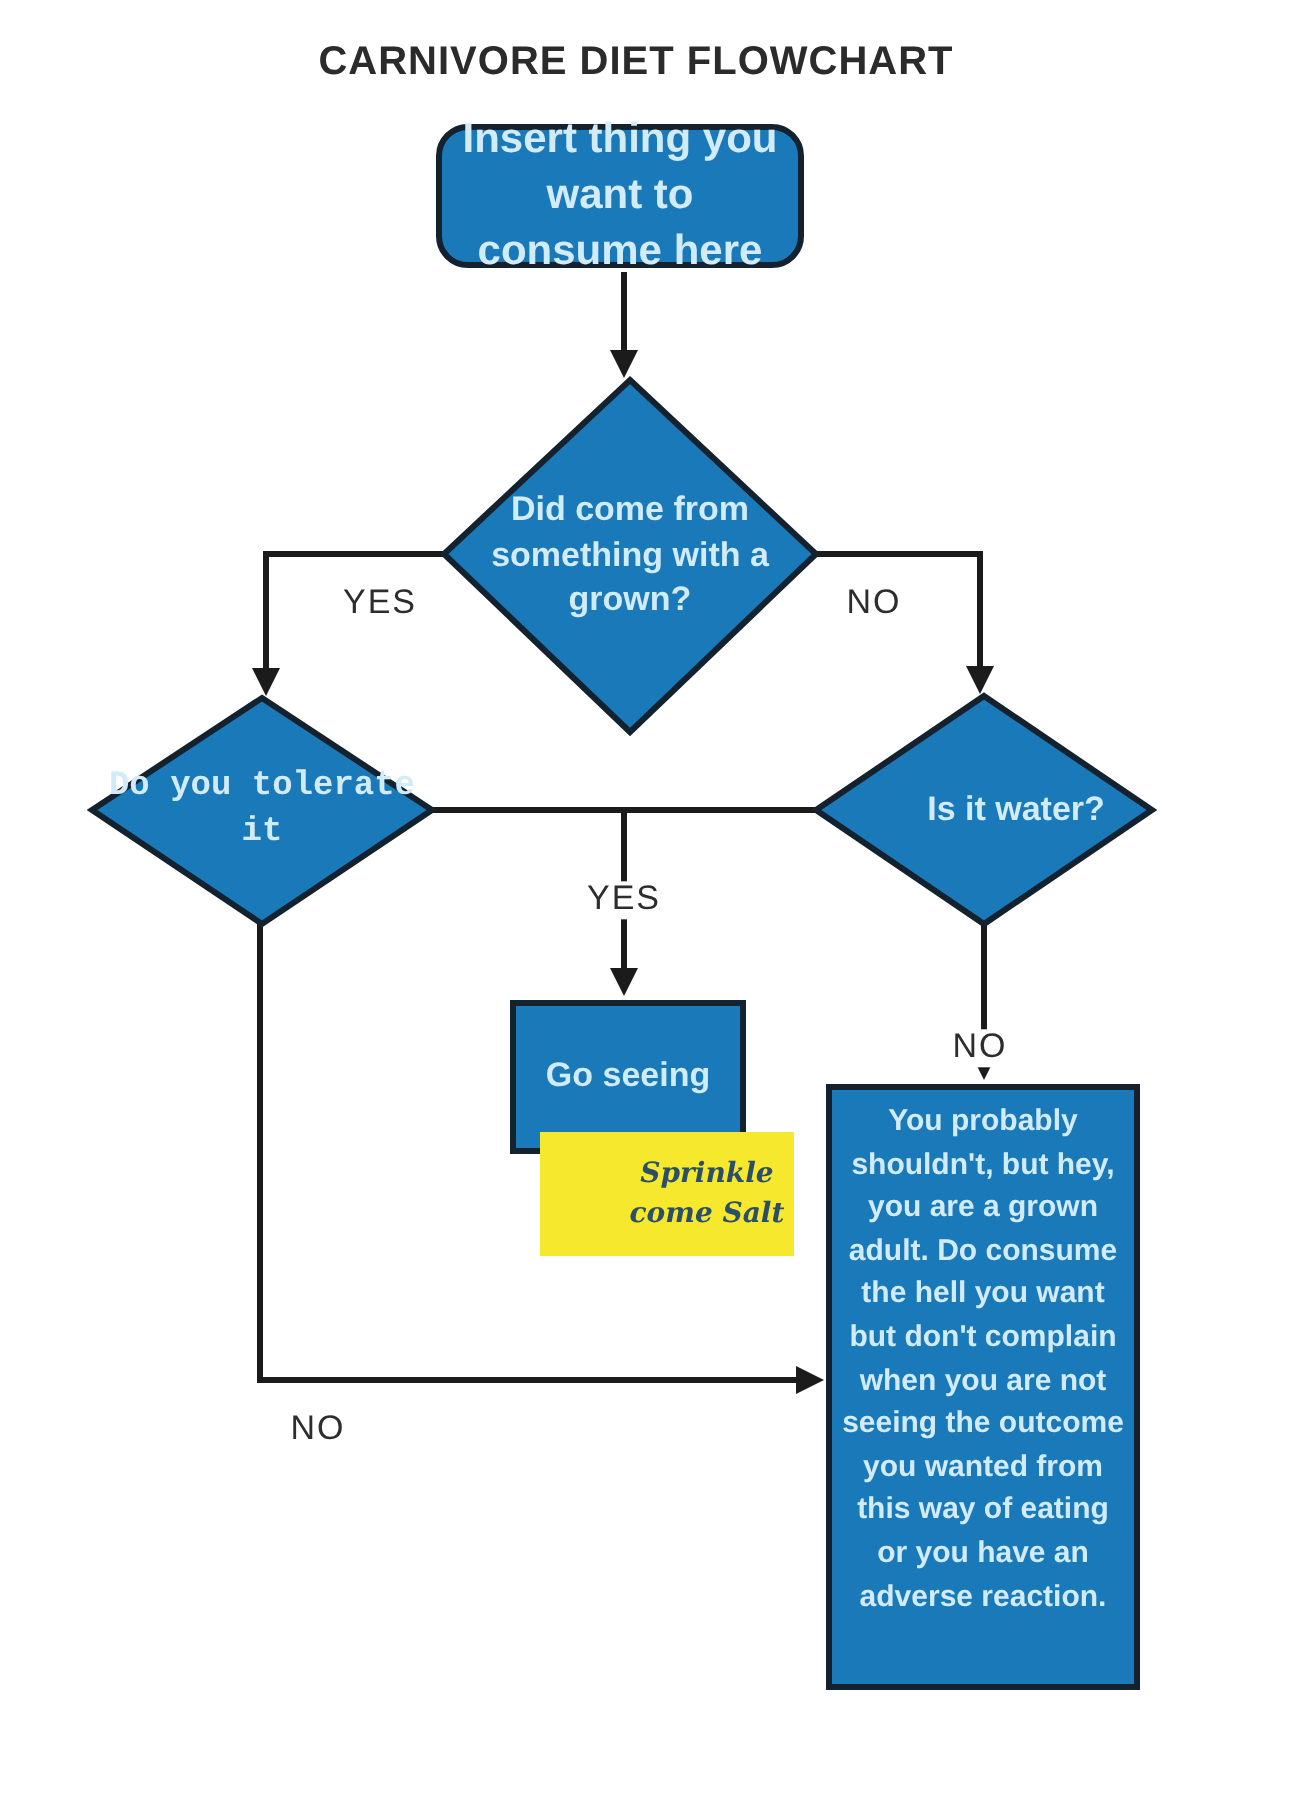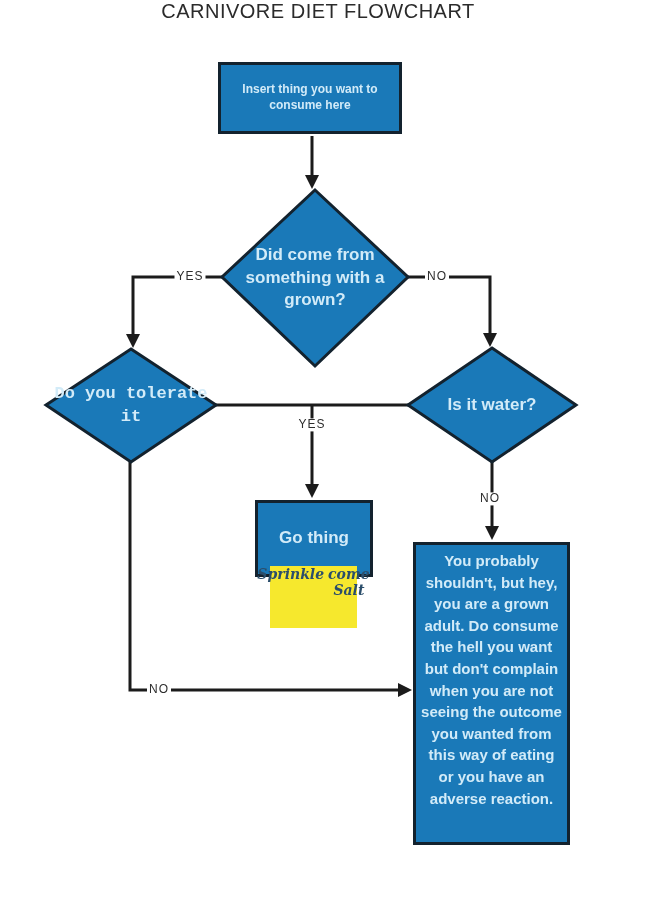--- a/index.html
+++ b/index.html
@@ -20,24 +20,24 @@
   }
   #canvas{
     position:relative;
     width:654px;
     height:904px;
     background:var(--background);
     overflow:hidden;
   }
   .page-title{
     position:absolute;
-    left:0; top:0; width:636px;
+    left:0; top:20px; width:636px;
     text-align:center;
     font-size:20px;
-    font-weight:400;
+    font-weight:700;
     letter-spacing:.5px;
     color:var(--title-text);
   }
   svg.wires{
     position:absolute; left:0; top:0;
     width:654px; height:904px;
   }
   svg.wires .edge{
     stroke:var(--line);
     stroke-width:3;
@@ -60,22 +60,22 @@
     border:3px solid var(--node-border);
     color:var(--node-text);
     font-weight:bold;
     display:flex;
     align-items:center;
     justify-content:center;
     text-align:center;
   }
   .node-box.start{
     left:218px; top:62px; width:184px; height:72px;
-    border-radius:0;
-    font-size:12px; line-height:1.32;
+    border-radius:16px;
+    font-size:21px; line-height:1.32;
     padding:2px 8px;
   }
   .node-box.go-ahead{
     left:255px; top:500px; width:118px; height:77px;
     font-size:17px;
     align-items:flex-start;
     padding-top:25px;
   }
   .node-box.outcome{
     left:413px; top:542px; width:157px; height:303px;
@@ -90,51 +90,53 @@
     justify-content:center;
     text-align:center;
     color:var(--node-text);
     font-weight:bold;
     font-size:17px;
     line-height:1.32;
     pointer-events:none;
   }
   .diamond-text.mother{ left:222px; top:190px; width:186px; height:176px; }
   .diamond-text.tolerate{ left:46px;  top:349px; width:170px; height:113px;font-family:Liberation Mono, monospace; }
-  .diamond-text.water{ left:408px; top:348px; width:168px; height:114px; }
+  .diamond-text.water{ left:424px; top:348px; width:168px; height:114px; }
   .edge-label{
     position:absolute;
     transform:translate(-50%,-50%);
     background:var(--background);
     color:var(--label-text);
-    font-size:12px;
+    font-size:17px;
     letter-spacing:1px;
     padding:0 2px;
     line-height:1.1;
+    margin-top:25px;
   }
   .edge-label.yes-left{ left:190px; top:277px; }
   .edge-label.no-right{ left:437px; top:277px; }
   .edge-label.yes-mid{ left:312px; top:425px; }
   .edge-label.no-water{ left:490px; top:499px; }
   .edge-label.no-bottom{ left:159px; top:690px; }
   .sticky{
     position:absolute;
     left:270px; top:566px; width:87px; height:62px;
     background:var(--sticky-bg);
     color:var(--sticky-text);
     font-family:"DejaVu Serif", serif;
     font-style:italic;
     font-weight:600;
     font-size:14px;
     text-align:center;
     display:flex;
-    flex-direction:row;
+    flex-direction:column;
     justify-content:center;
     gap:4px;
     z-index:3;
+    padding-left:40px;
   }
 </style>
 </head>
 <body>
 
 <div id="canvas">
 
   <div class="page-title">CARNIVORE DIET FLOWCHART</div>
 
   <svg class="wires" viewBox="0 0 654 904">
@@ -176,21 +178,21 @@
     <polygon class="diamond" points="315,190 408,277 315,366 222,277"></polygon>
     <polygon class="diamond" points="131,349 216,405 131,462 46,405"></polygon>
     <polygon class="diamond" points="492,348 576,405 492,462 408,405"></polygon>
   </svg>
 
   <div class="node-box start">
     <span>Insert thing you want to consume here</span>
   </div>
 
   <div class="node-box go-ahead">
-    <span>Go thing</span>
+    <span>Go seeing</span>
   </div>
 
   <div class="node-box outcome">
     <span>You probably shouldn't, but hey, you are a grown adult. Do consume the hell you want but don't complain when you are not seeing the outcome you wanted from this way of eating or you have an adverse reaction.</span>
   </div>
 
   <div class="diamond-text mother">Did come from something with a grown?</div>
   <div class="diamond-text tolerate">Do you tolerate it</div>
   <div class="diamond-text water">Is it water?</div>
 

